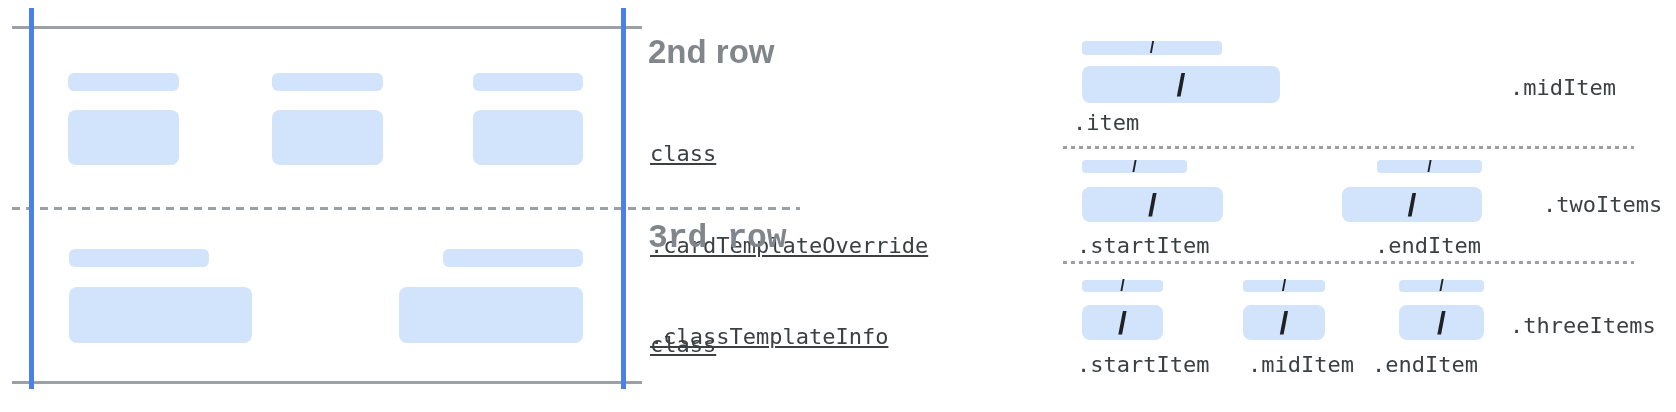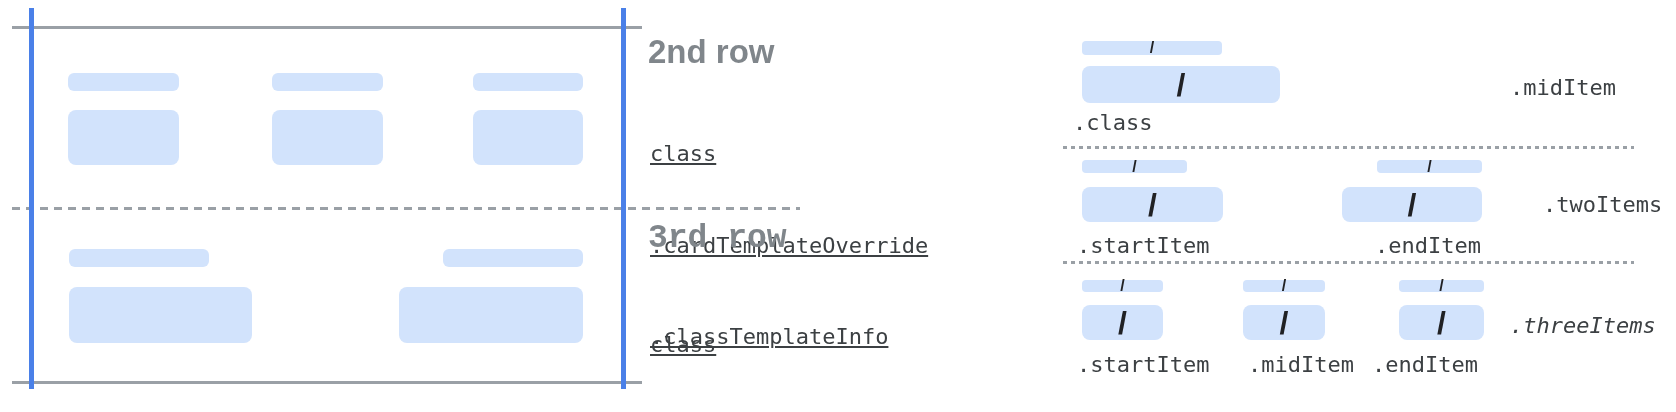--- a/index.html
+++ b/index.html
@@ -128,21 +128,21 @@
     <div class="dotsep" style="left:1063px;top:146px;width:571px;"></div>
     <div class="dotsep" style="left:1063px;top:261px;width:571px;"></div>
 
     <div>
       <div class="bar" style="left:1082px;top:41px;width:140px;height:14px;border-radius:4px;">
         <span class="slash sm">/</span>
       </div>
       <div class="bar big" style="left:1082px;top:66px;width:198px;height:37px;">
         <span class="slash lg">/</span>
       </div>
-      <div class="mono-label" style="left:1073px;top:110px;">.class</div>
+      <div class="mono-label" style="left:1073px;top:110px;">.item</div>
       <div class="mono-label" style="left:1510px;top:75px;">.midItem</div>
     </div>
 
     <div>
       <div class="bar" style="left:1082px;top:160px;width:105px;height:13px;border-radius:4px;">
         <span class="slash sm">/</span>
       </div>
       <div class="bar big" style="left:1082px;top:187px;width:141px;height:35px;">
         <span class="slash lg">/</span>
       </div>
@@ -177,17 +177,17 @@
       <div class="mono-label" style="left:1248px;top:352px;">.midItem</div>
 
       <div class="bar" style="left:1399px;top:280px;width:85px;height:12px;border-radius:4px;">
         <span class="slash sm">/</span>
       </div>
       <div class="bar big" style="left:1399px;top:305px;width:85px;height:35px;">
         <span class="slash lg">/</span>
       </div>
       <div class="mono-label" style="left:1372px;top:352px;">.endItem</div>
 
-      <div class="mono-label" style="left:1510px;top:313px;font-style:italic;">.threeItems</div>
+      <div class="mono-label" style="left:1510px;top:313px;">.threeItems</div>
     </div>
 
   </div>
 </div>
 
 </body></html>

